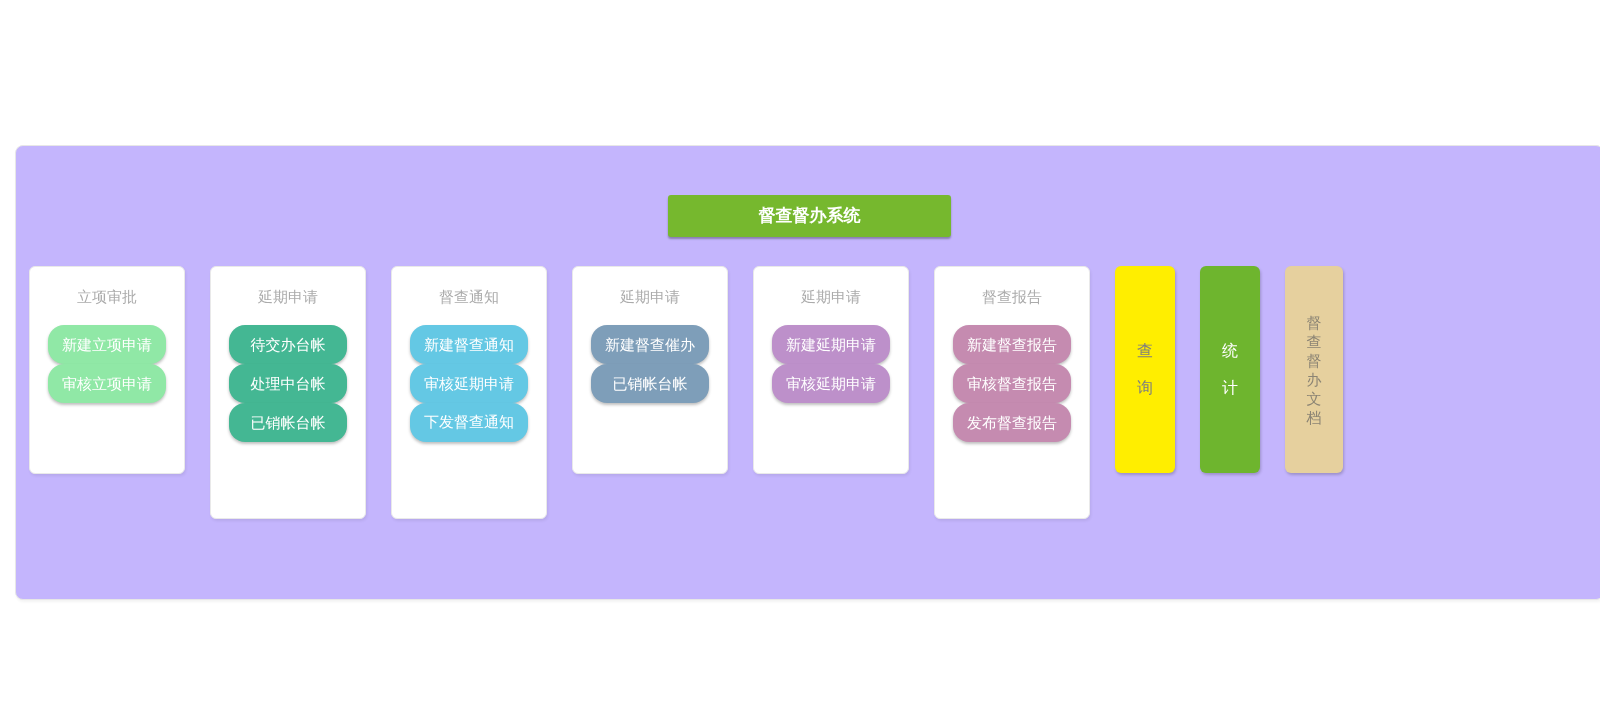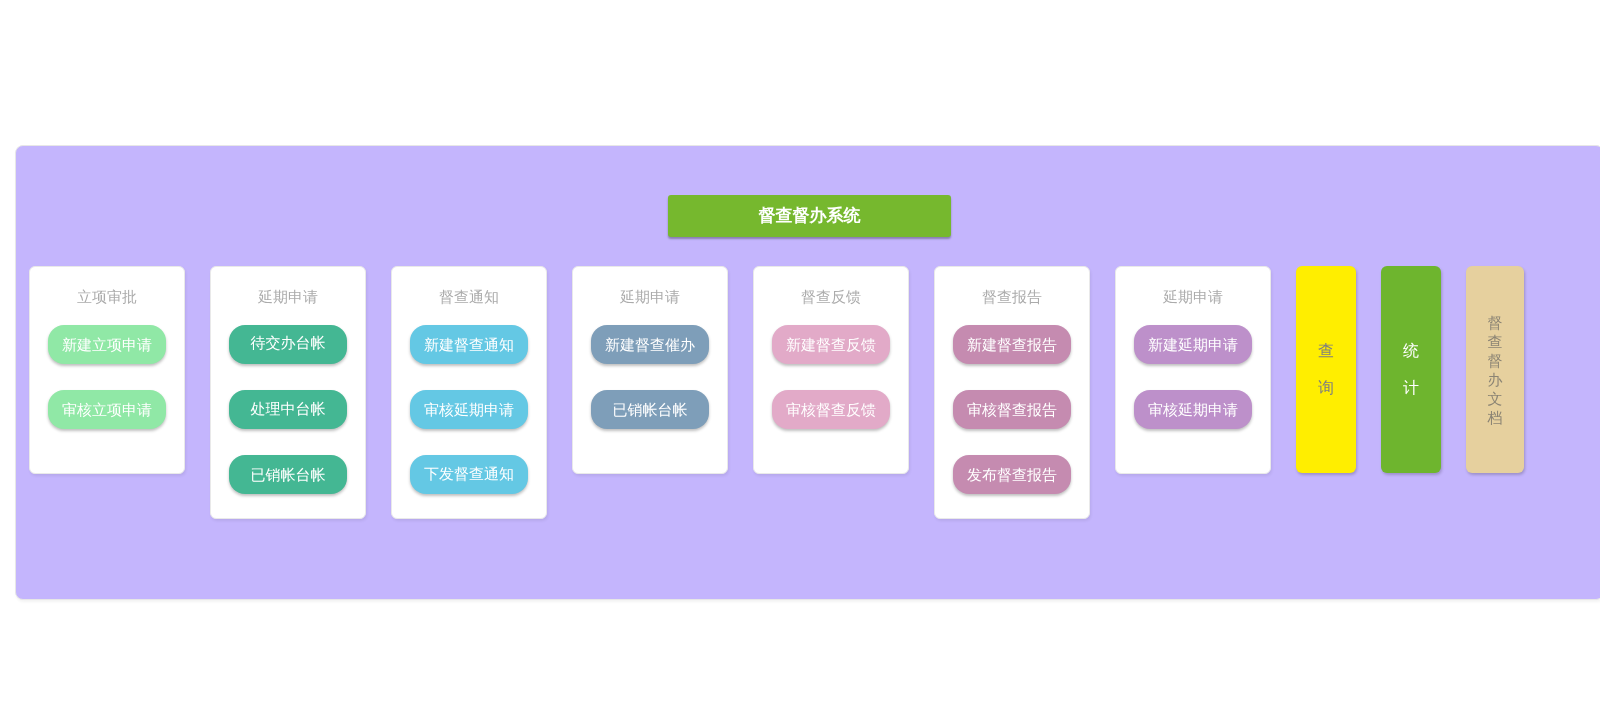--- a/index.html
+++ b/index.html
@@ -61,21 +61,20 @@
     font-size: 15px;
     line-height: 20px;
     margin-bottom: 18px;
   }
 
   .module-button {
     display: block;
     width: 100%;
     height: 39px;
     line-height: 39px;
-    margin-bottom: 26px;
     text-align: center;
     color: #ffffff;
     font-size: 15px;
     border-radius: 16px;
     box-shadow: 0 2px 3px rgba(0,0,0,0.25);
     cursor: pointer;
     white-space: nowrap;
   }
 
   .side-bar {
@@ -103,55 +102,50 @@
     <div class="modules-row">
 
       <div class="module-card h2">
         <span class="module-title">立项审批</span>
         <div class="module-button" style="background-color: rgb(144, 232, 166);">新建立项申请</div>
         <div class="module-button" style="background-color: rgb(144, 232, 166);">审核立项申请</div>
       </div>
 
       <div class="module-card h3">
         <span class="module-title">延期申请</span>
-        <div class="module-button" style="background-color: rgb(68, 183, 147); font-family: Liberation Mono, monospace;">待交办台帐</div>
-        <div class="module-button" style="background-color: rgb(68, 183, 147); font-family: Liberation Serif, serif;">处理中台帐</div>
+        <div class="module-button" style="background-color: rgb(68, 183, 147);">待交办台帐</div>
+        <div class="module-button" style="background-color: rgb(68, 183, 147);">处理中台帐</div>
         <div class="module-button" style="background-color: rgb(68, 183, 147);">已销帐台帐</div>
       </div>
 
       <div class="module-card h3">
         <span class="module-title">督查通知</span>
         <div class="module-button" style="background-color: rgb(100, 200, 228);">新建督查通知</div>
         <div class="module-button" style="background-color: rgb(100, 200, 228);">审核延期申请</div>
         <div class="module-button" style="background-color: rgb(100, 200, 228); font-family: Liberation Serif, serif;">下发督查通知</div>
       </div>
 
       <div class="module-card h2">
         <span class="module-title">延期申请</span>
         <div class="module-button" style="background-color: rgb(126, 158, 185);">新建督查催办</div>
         <div class="module-button" style="background-color: rgb(126, 158, 185);">已销帐台帐</div>
       </div>
 
+
       <div class="module-card h2">
-        <span class="module-title">督查反馈</span>
-        <div class="module-button" style="background-color: rgb(226, 170, 200);">新建督查反馈</div>
-        <div class="module-button" style="background-color: rgb(226, 170, 200);">审核督查反馈</div>
+        <span class="module-title">延期申请</span>
+        <div class="module-button" style="background-color: rgb(189, 144, 202);">新建延期申请</div>
+        <div class="module-button" style="background-color: rgb(189, 144, 202);">审核延期申请</div>
       </div>
 
       <div class="module-card h3">
         <span class="module-title">督查报告</span>
         <div class="module-button" style="background-color: rgb(197, 139, 176);">新建督查报告</div>
         <div class="module-button" style="background-color: rgb(197, 139, 176);">审核督查报告</div>
         <div class="module-button" style="background-color: rgb(197, 139, 176);">发布督查报告</div>
-      </div>
-
-      <div class="module-card h2">
-        <span class="module-title">延期申请</span>
-        <div class="module-button" style="background-color: rgb(189, 144, 202);">新建延期申请</div>
-        <div class="module-button" style="background-color: rgb(189, 144, 202);">审核延期申请</div>
       </div>
 
       <div class="side-bar two-char" style="background-color: rgb(255, 238, 0);">
         <span style="color: rgb(127, 127, 127);">查</span>
         <span style="color: rgb(127, 127, 127);">询</span>
       </div>
 
       <div class="side-bar two-char" style="background-color: rgb(110, 181, 46);">
         <span style="color: rgb(255, 255, 255);">统</span>
         <span style="color: rgb(255, 255, 255);">计</span>

